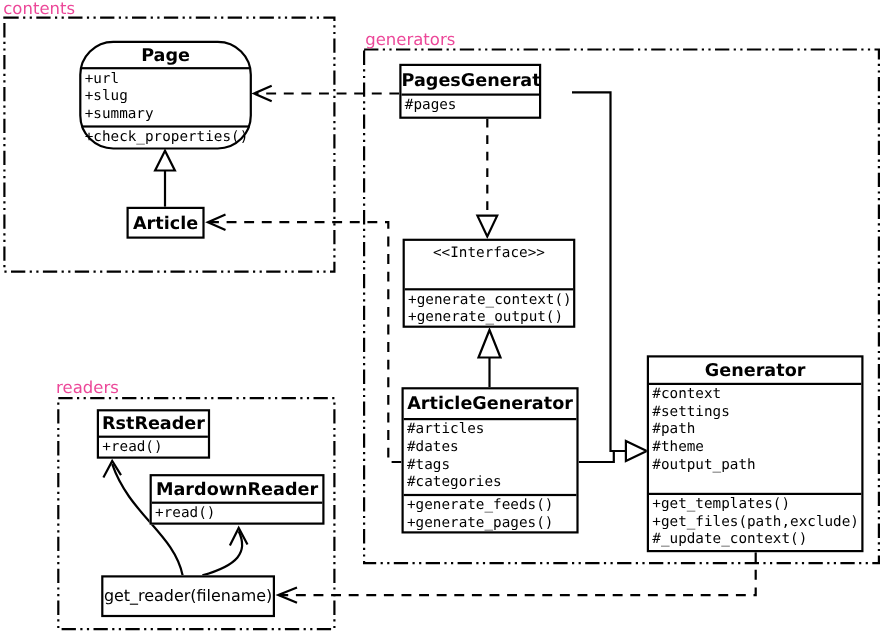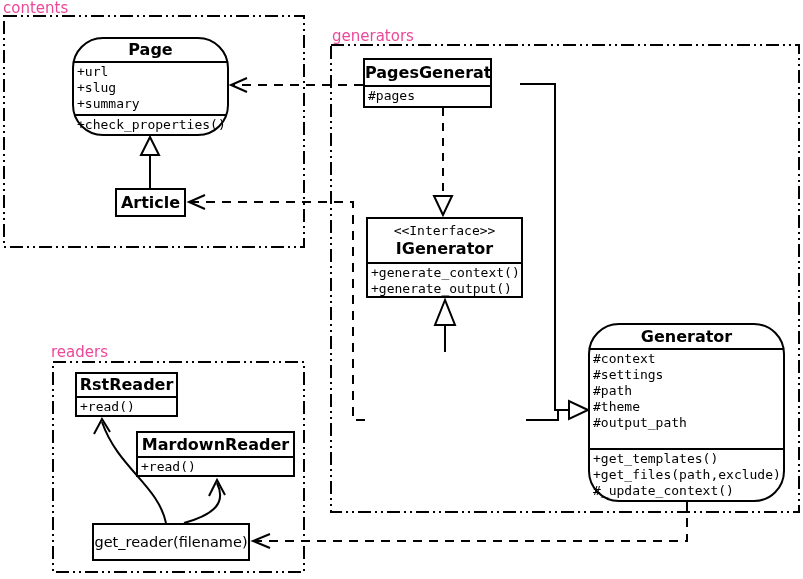--- a/index.html
+++ b/index.html
@@ -96,46 +96,58 @@
   <div class="cls" style="left:363px;top:58px;width:129px;height:50px;">
     <div class="title" style="height:25px;line-height:25px;">PagesGenerator</div>
     <div class="sec" style="height:19px;">
       <div>#pages</div>
     </div>
   </div>
 
   <div class="cls" style="left:366px;top:217px;width:157px;height:81px;">
     <div style="height:43px;padding-top:3px;box-sizing:border-box;">
       <div class="stereo">&lt;&lt;Interface&gt;&gt;</div>
-      <div class="title" style="height:20px;line-height:20px;">IGenerator</div>
     </div>
     <div class="sec" style="height:32px;">
       <div>+generate_context()</div>
       <div>+generate_output()</div>
     </div>
   </div>
 
+  <div class="cls" style="left:365px;top:352px;width:161px;height:133px;">
+    <div class="title" style="height:26px;line-height:26px;">ArticleGenerator</div>
+    <div class="sec" style="height:66px;">
+      <div>#articles</div>
+      <div>#dates</div>
+      <div>#tags</div>
+      <div>#categories</div>
+    </div>
+    <div class="sec" style="height:33px;">
+      <div>+generate_feeds()</div>
+      <div>+generate_pages()</div>
+    </div>
+  </div>
 
-  <div class="cls" style="left:588px;top:323px;width:197px;height:179px;border-radius:31px;">
+  <div class="cls" style="left:588px;top:323px;width:197px;height:179px;">
     <div class="title" style="height:23px;line-height:23px;">Generator</div>
     <div class="sec" style="height:97px;">
       <div>#context</div>
       <div>#settings</div>
       <div>#path</div>
       <div>#theme</div>
       <div>#output_path</div>
     </div>
     <div class="sec" style="height:51px;">
       <div>+get_templates()</div>
       <div>+get_files(path,exclude)</div>
       <div>#_update_context()</div>
     </div>
   </div>
 
-  <div class="cls" style="left:75px;top:372px;width:103px;height:45px;">
+  <div class="cls" style="left:88px;top:372px;width:103px;height:45px;">
     <div class="title" style="height:22px;line-height:22px;">RstReader</div>
     <div class="sec" style="height:17px;">
       <div>+read()</div>
     </div>
   </div>
 
   <div class="cls" style="left:136px;top:431px;width:159px;height:46px;">
     <div class="title" style="height:23px;line-height:23px;">MardownReader</div>
     <div class="sec" style="height:17px;">
       <div>+read()</div>

